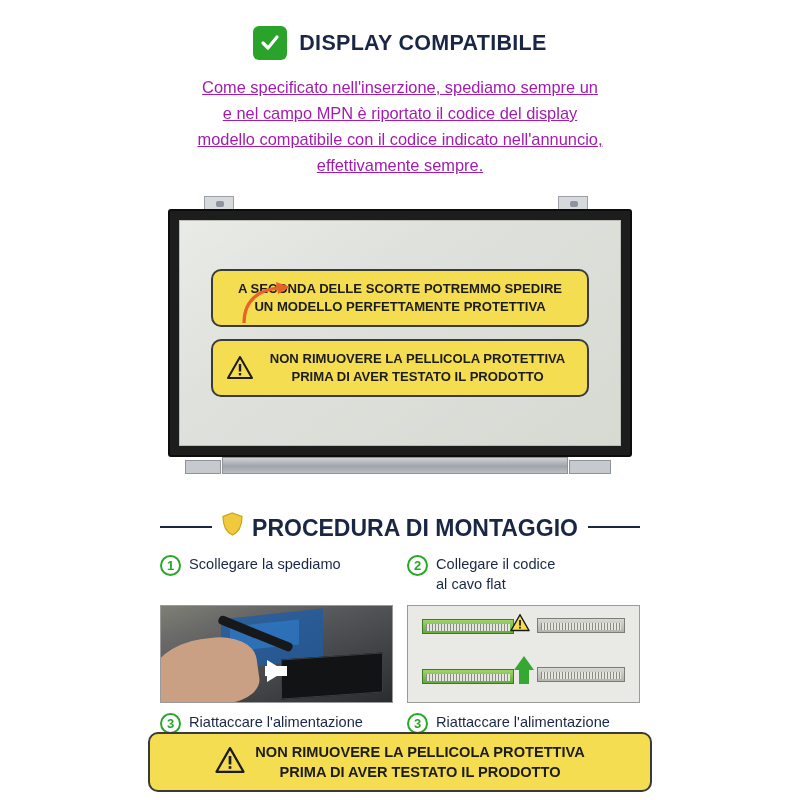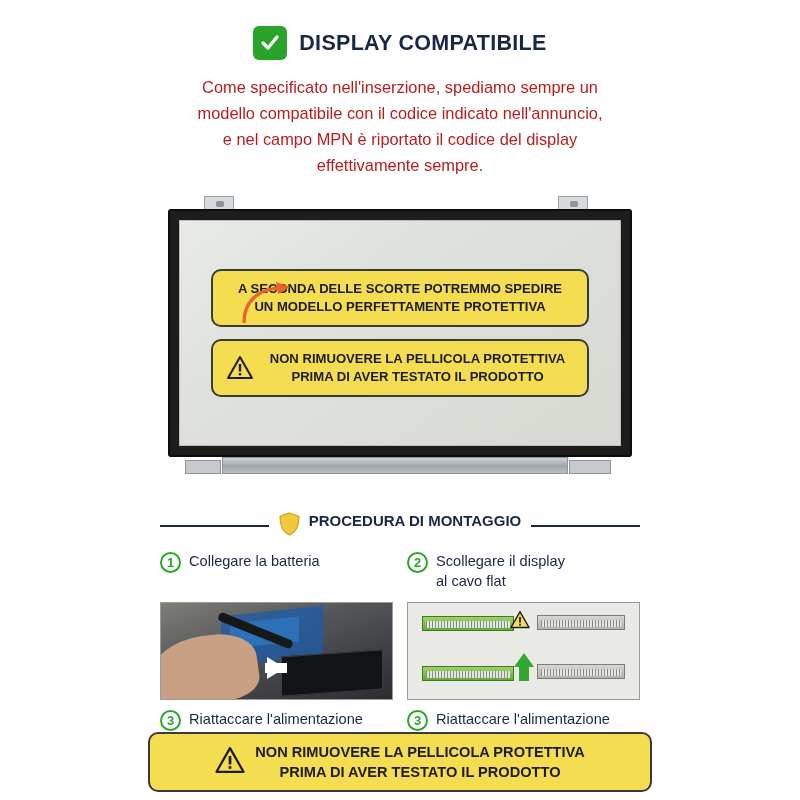--- a/index.html
+++ b/index.html
@@ -42,21 +42,22 @@
   .header-title {
     font-size: 21.5px; font-weight: bold; letter-spacing: .3px;
     color: #1a2744;
   }
 
   .intro {
     margin: 14px 14px 0 14px;
     text-align: center;
     font-size: 16.4px;
     line-height: 26px;
-    color: #b91c1c;
+    color: #a21caf;
+    text-decoration: underline;
   }
 
   
   .screen-wrap {
     position: relative;
     margin: 18px 12px 0 12px;
     height: 300px;
   }
   .tab {
     position: absolute; top: 0;
@@ -124,22 +125,22 @@
     width: 40px; height: 12px; background: #c6cace; border: 1px solid #8d9398;
   }
 
   
   .proc-header {
     display: flex; align-items: center; gap: 10px;
     margin: 16px 12px 0 12px;
   }
   .proc-rule { flex: 1; height: 2px; background: #1a2744; }
   .proc-title {
-    display: flex; align-items: flex-start; gap: 9px;
-    font-size: 15px; font-weight: bold; color: #1a2744;
+    display: flex; align-items: flex-end; gap: 9px;
+    font-size: 23px; font-weight: bold; color: #1a2744;
     white-space: nowrap;
   }
 
   
   .steps {
     display: grid;
     grid-template-columns: 1fr 1fr;
     column-gap: 14px;
     margin: 12px 12px 0 12px;
   }
@@ -249,22 +250,22 @@
       <span class="check-badge">
         <svg width="22" height="22" viewBox="0 0 22 22">
           <polyline points="4,11 9,16 18,5" fill="none" stroke="#ffffff" stroke-width="3.2" stroke-linecap="round" stroke-linejoin="round"></polyline>
         </svg>
       </span>
       <span class="header-title">DISPLAY COMPATIBILE</span>
     </div>
 
     <div class="intro">
       <div>Come specificato nell'inserzione, spediamo sempre un</div>
+      <div>e nel campo MPN è riportato il codice del display</div>
       <div>modello compatibile con il codice indicato nell'annuncio,</div>
-      <div>e nel campo MPN è riportato il codice del display</div>
       <div>effettivamente sempre.</div>
     </div>
 
     <div class="screen-wrap">
       <div class="tab left"></div>
       <div class="tab right"></div>
 
       <div class="bezel">
         <div class="bezel-inner">
 
@@ -311,38 +312,38 @@
       </span>
       <span class="proc-rule"></span>
     </div>
 
     <div class="steps">
 
       <div>
         <div class="step-label">
           <span class="num">1</span>
           <span>
-            <span style="display:block">Collegare la batteria</span>
+            <span style="display:block">Scollegare la spediamo</span>
           </span>
         </div>
         <div class="photo p1">
           <span class="pcb"></span>
           <span class="pcb2"></span>
           <span class="batt"></span>
           <span class="hand"></span>
           <span class="tool"></span>
           <span class="white-arrow"></span>
         </div>
       </div>
 
       <div>
         <div class="step-label">
           <span class="num">2</span>
           <span>
-            <span style="display:block">Scollegare il display</span>
+            <span style="display:block">Collegare il codice</span>
             <span style="display:block">al cavo flat</span>
           </span>
         </div>
         <div class="photo p2">
           <span class="conn green" style="left:6%; top:14%; width:40%;">
               <span class="teeth"></span>
             </span>
           <span class="conn" style="left:56%; top:12%; width:38%;">
               <span class="teeth"></span>
             </span>

